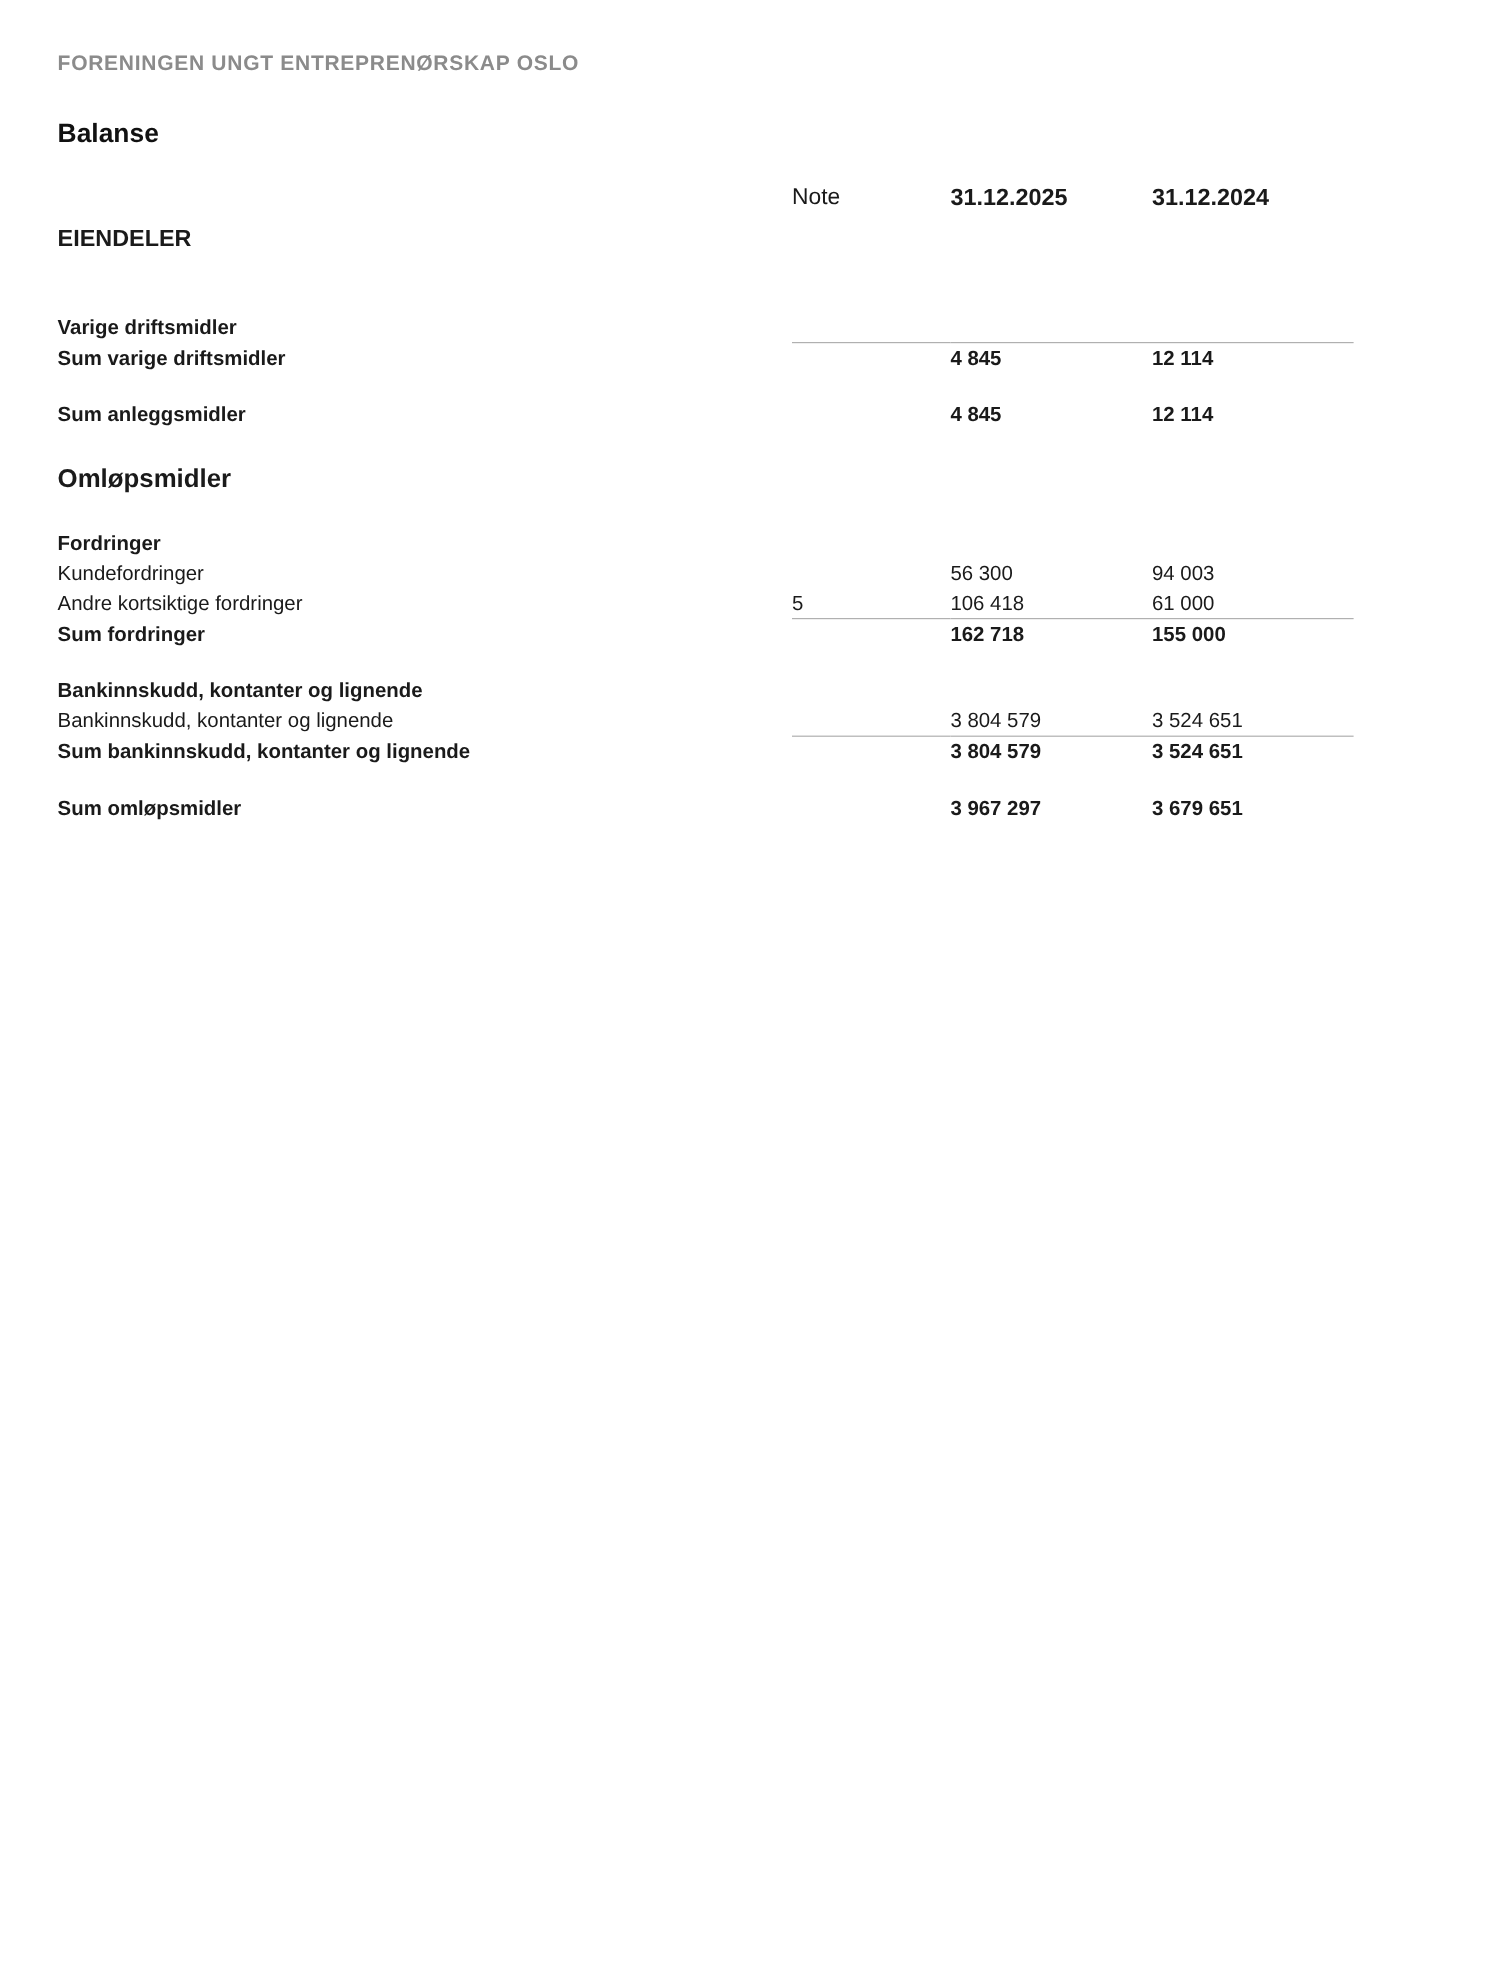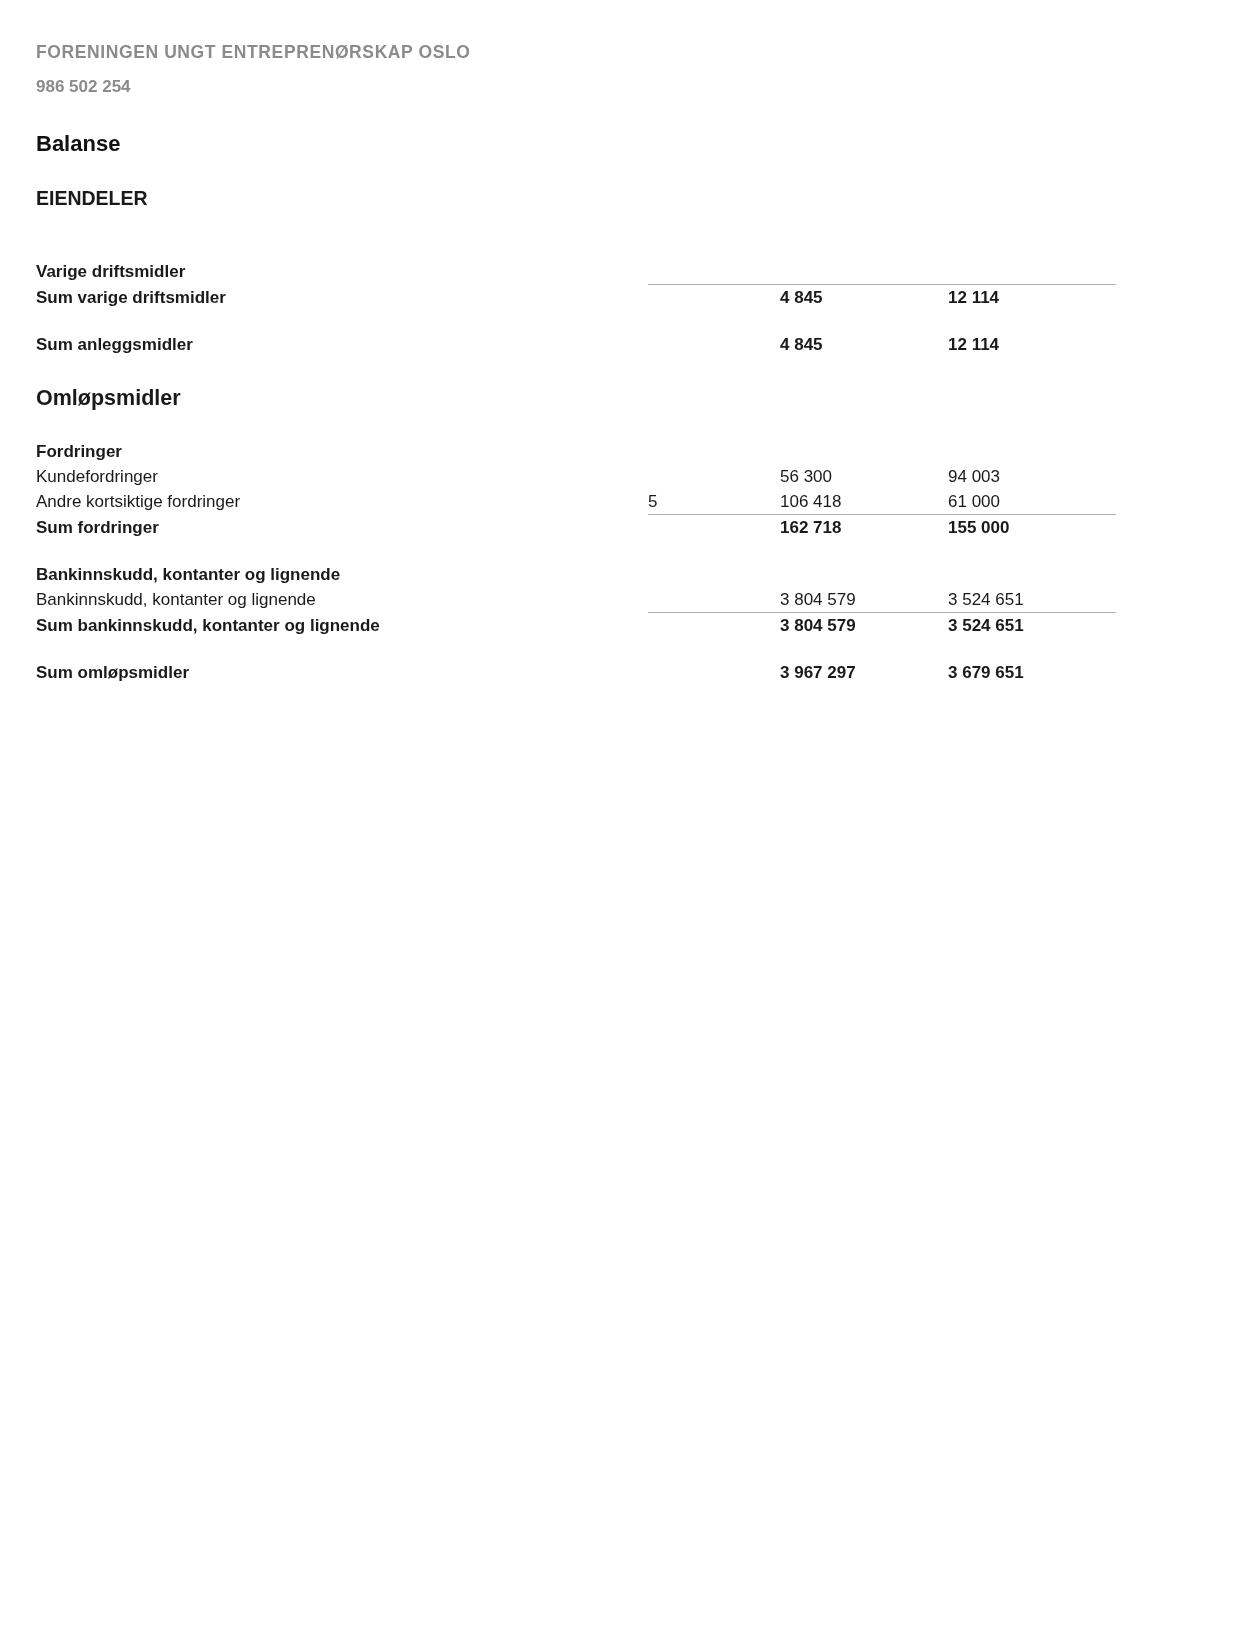--- a/index.html
+++ b/index.html
@@ -11,21 +11,21 @@
     position: relative;
     width: 1240px;
     height: 1643px;
     background: #ffffff;
     font-family: "Liberation Sans", sans-serif;
     color: #1a1a1a;
     overflow: hidden;
   }
   .content {
     position: absolute;
-    left: 36px;
+    left: 48px;
     top: 44px;
     width: 1080px;
   }
 
   
   .company-name {
     font-size: 17.5px;
     font-weight: bold;
     letter-spacing: 0.6px;
     color: #8b8b8b;
@@ -109,33 +109,38 @@
   }
   tr.ruled td.rulepad { padding: 0; }
 </style>
 </head>
 <body>
 
 <div class="page">
   <div class="content">
 
     <div class="company-name">FORENINGEN UNGT ENTREPRENØRSKAP OSLO</div>
-    <div class="company-orgno">986 502 254</div>
 
     <div class="statement-title">Balanse</div>
 
     <table class="balance">
       <colgroup>
         <col class="c-label">
           <col class="c-note">
           <col class="c-cur">
           <col class="c-prev">
       </colgroup>
       <tbody>
 
+        <tr class="col-head">
+          <td></td>
+          <td class="note">Note</td>
+          <td class="num">31.12.2025</td>
+          <td class="num">31.12.2024</td>
+        </tr>
 
         <tr class="sect-major">
           <td>EIENDELER</td>
           <td class="note"></td>
           <td class="num"></td>
           <td class="num"></td>
         </tr>
 
         <tr class="sp-md">
             <td colspan="4"></td>

